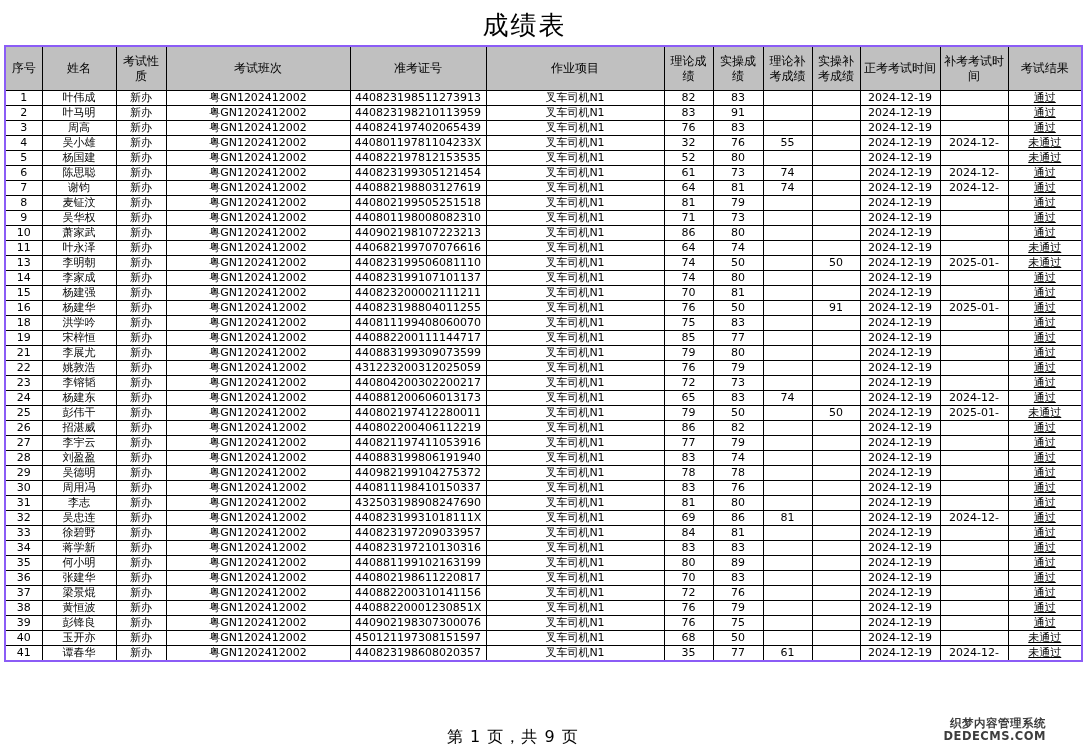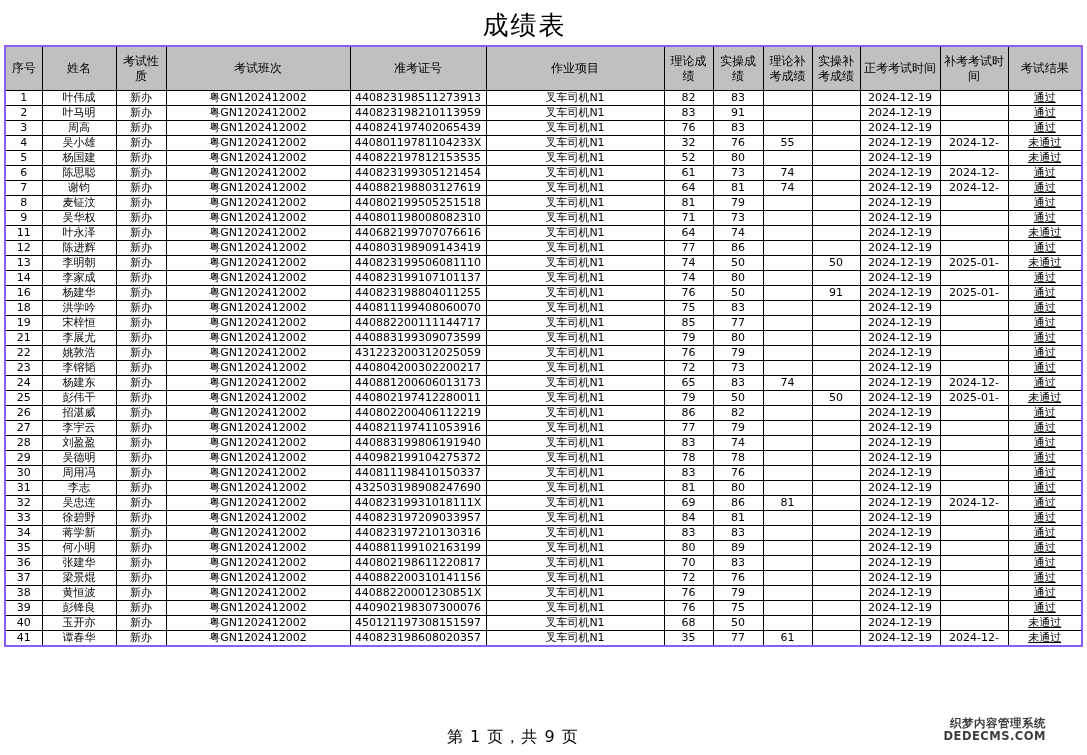--- a/index.html
+++ b/index.html
@@ -237,50 +237,50 @@
           <td>叉车司机N1</td>
           <td>71</td>
           <td>73</td>
           <td></td>
           <td></td>
           <td>2024-12-19</td>
           <td></td>
           <td class="result">通过</td>
         </tr>
         <tr>
+          <td>10</td>
+          <td>萧家武</td>
+          <td>新办</td>
+          <td>粤GN1202412002</td>
+          <td>440902198107223213</td>
+          <td>叉车司机N1</td>
+          <td>86</td>
+          <td>80</td>
+          <td></td>
+          <td></td>
+          <td>2024-12-19</td>
+          <td></td>
+          <td class="result">通过</td>
+        </tr>
+        <tr>
           <td>11</td>
           <td>叶永泽</td>
           <td>新办</td>
           <td>粤GN1202412002</td>
           <td>440682199707076616</td>
           <td>叉车司机N1</td>
           <td>64</td>
           <td>74</td>
           <td></td>
           <td></td>
           <td>2024-12-19</td>
           <td></td>
           <td class="result">未通过</td>
         </tr>
         <tr>
-          <td>12</td>
-          <td>陈进辉</td>
-          <td>新办</td>
-          <td>粤GN1202412002</td>
-          <td>440803198909143419</td>
-          <td>叉车司机N1</td>
-          <td>77</td>
-          <td>86</td>
-          <td></td>
-          <td></td>
-          <td>2024-12-19</td>
-          <td></td>
-          <td class="result">通过</td>
-        </tr>
-        <tr>
           <td>13</td>
           <td>李明朝</td>
           <td>新办</td>
           <td>粤GN1202412002</td>
           <td>440823199506081110</td>
           <td>叉车司机N1</td>
           <td>74</td>
           <td>50</td>
           <td></td>
           <td>50</td>
@@ -290,20 +290,35 @@
         </tr>
         <tr>
           <td>14</td>
           <td>李家成</td>
           <td>新办</td>
           <td>粤GN1202412002</td>
           <td>440823199107101137</td>
           <td>叉车司机N1</td>
           <td>74</td>
           <td>80</td>
+          <td></td>
+          <td></td>
+          <td>2024-12-19</td>
+          <td></td>
+          <td class="result">通过</td>
+        </tr>
+        <tr>
+          <td>15</td>
+          <td>杨建强</td>
+          <td>新办</td>
+          <td>粤GN1202412002</td>
+          <td>440823200002111211</td>
+          <td>叉车司机N1</td>
+          <td>70</td>
+          <td>81</td>
           <td></td>
           <td></td>
           <td>2024-12-19</td>
           <td></td>
           <td class="result">通过</td>
         </tr>
         <tr>
           <td>16</td>
           <td>杨建华</td>
           <td>新办</td>

